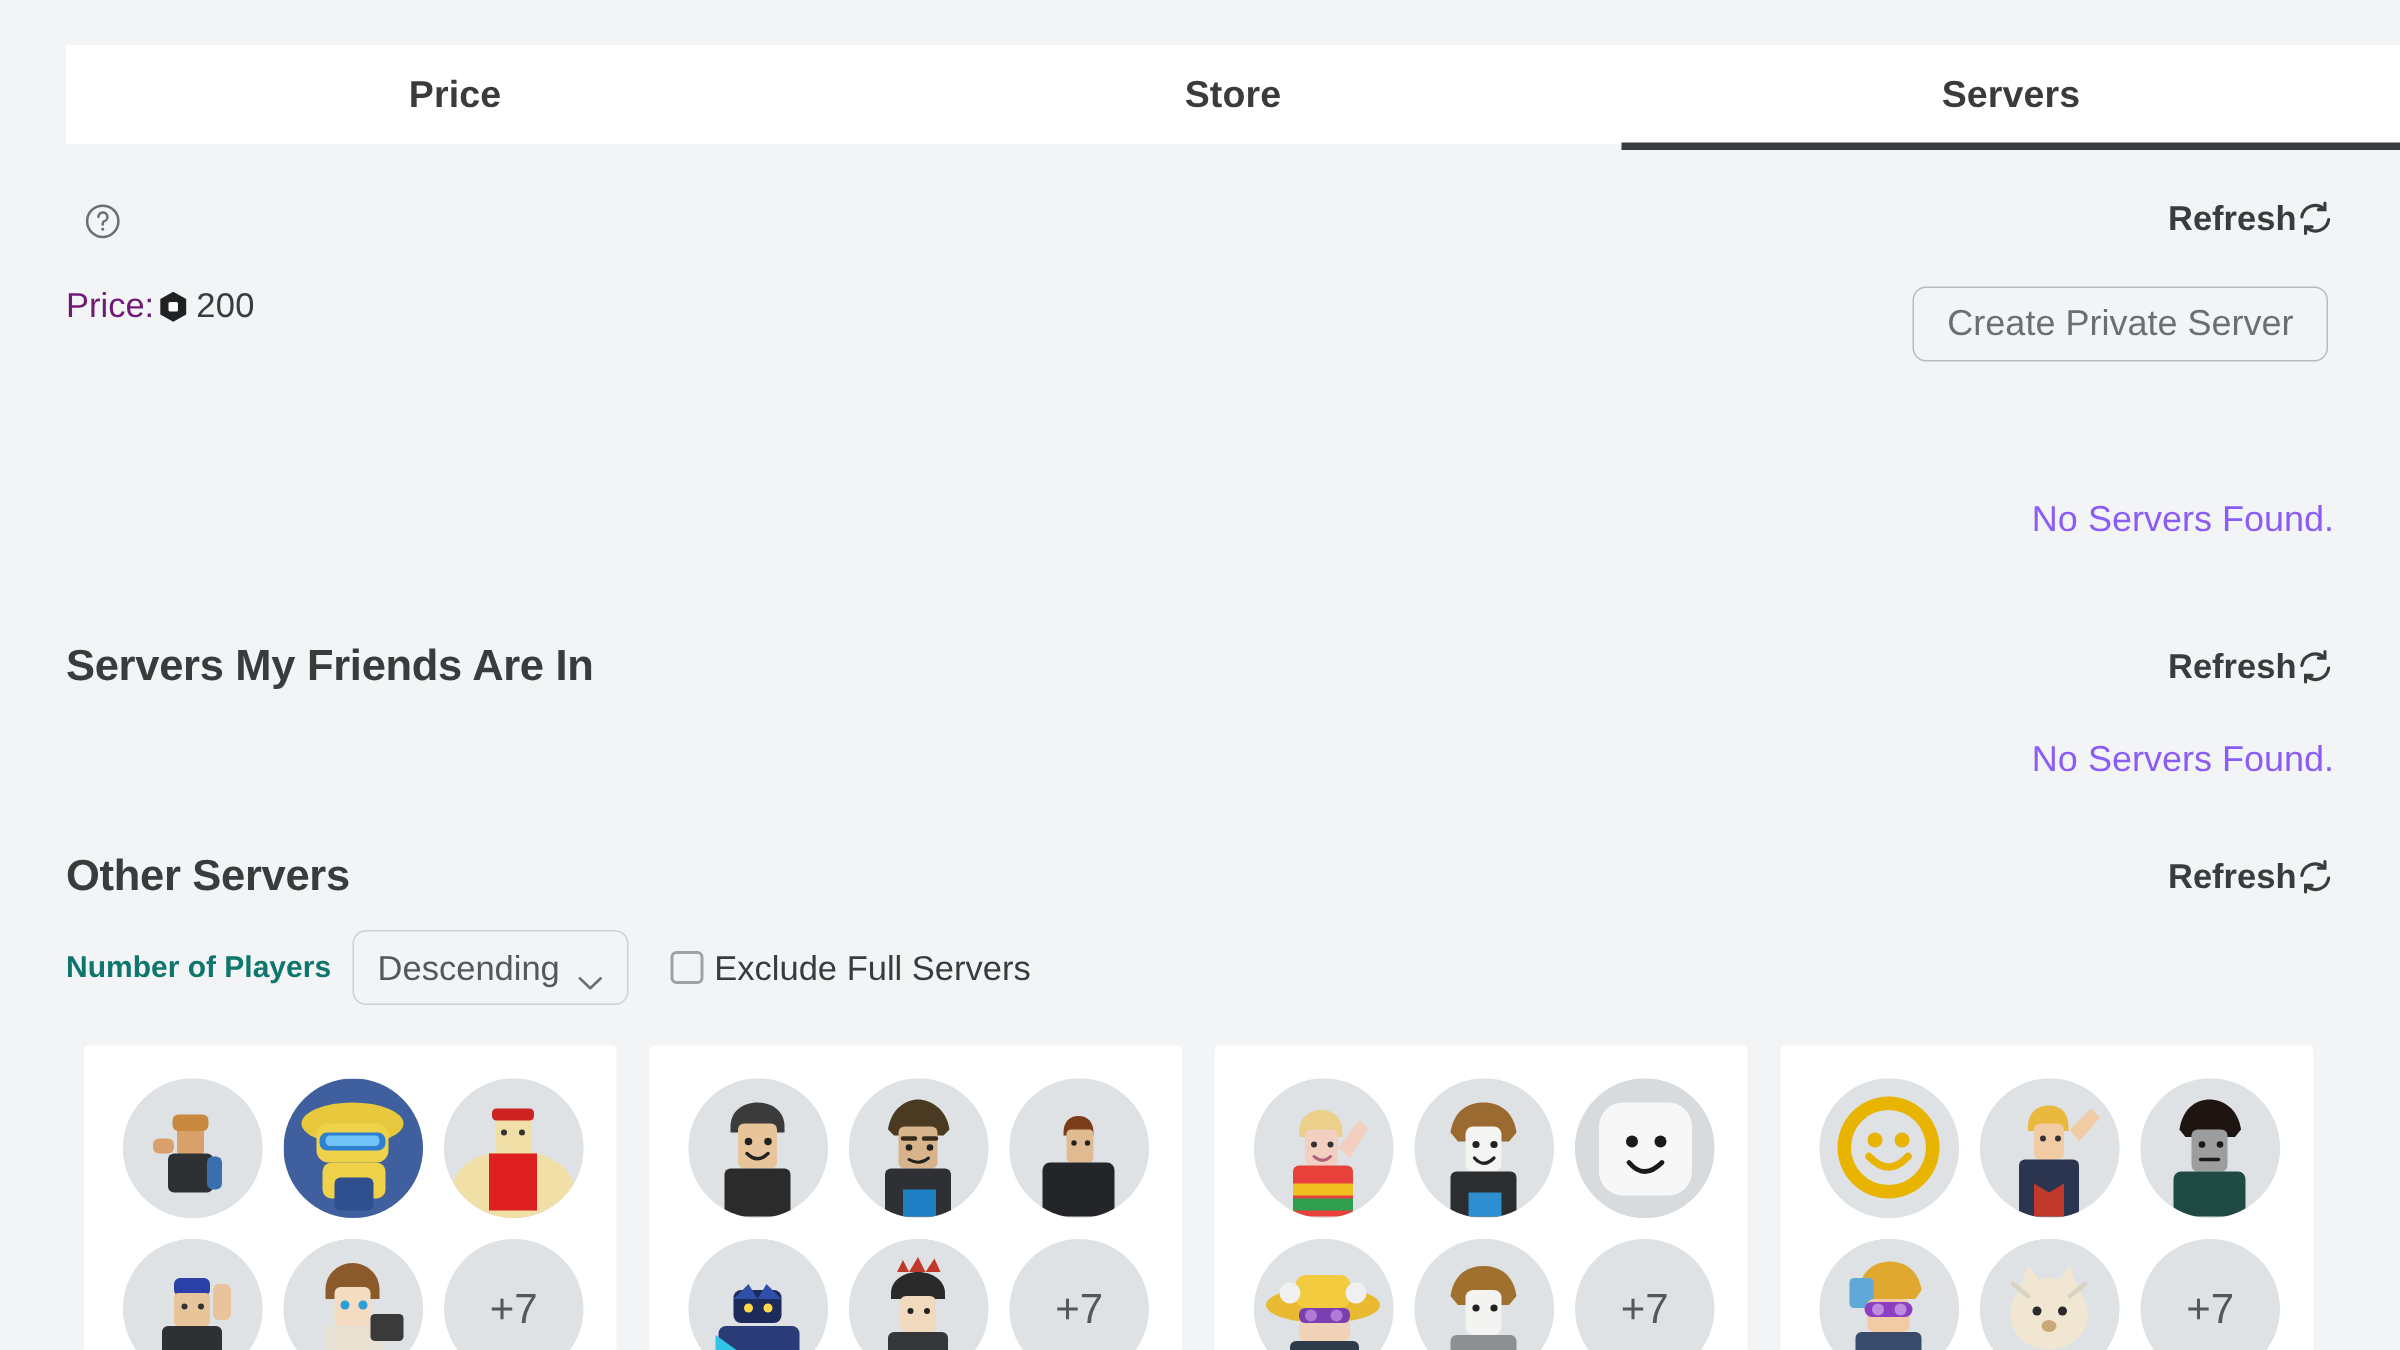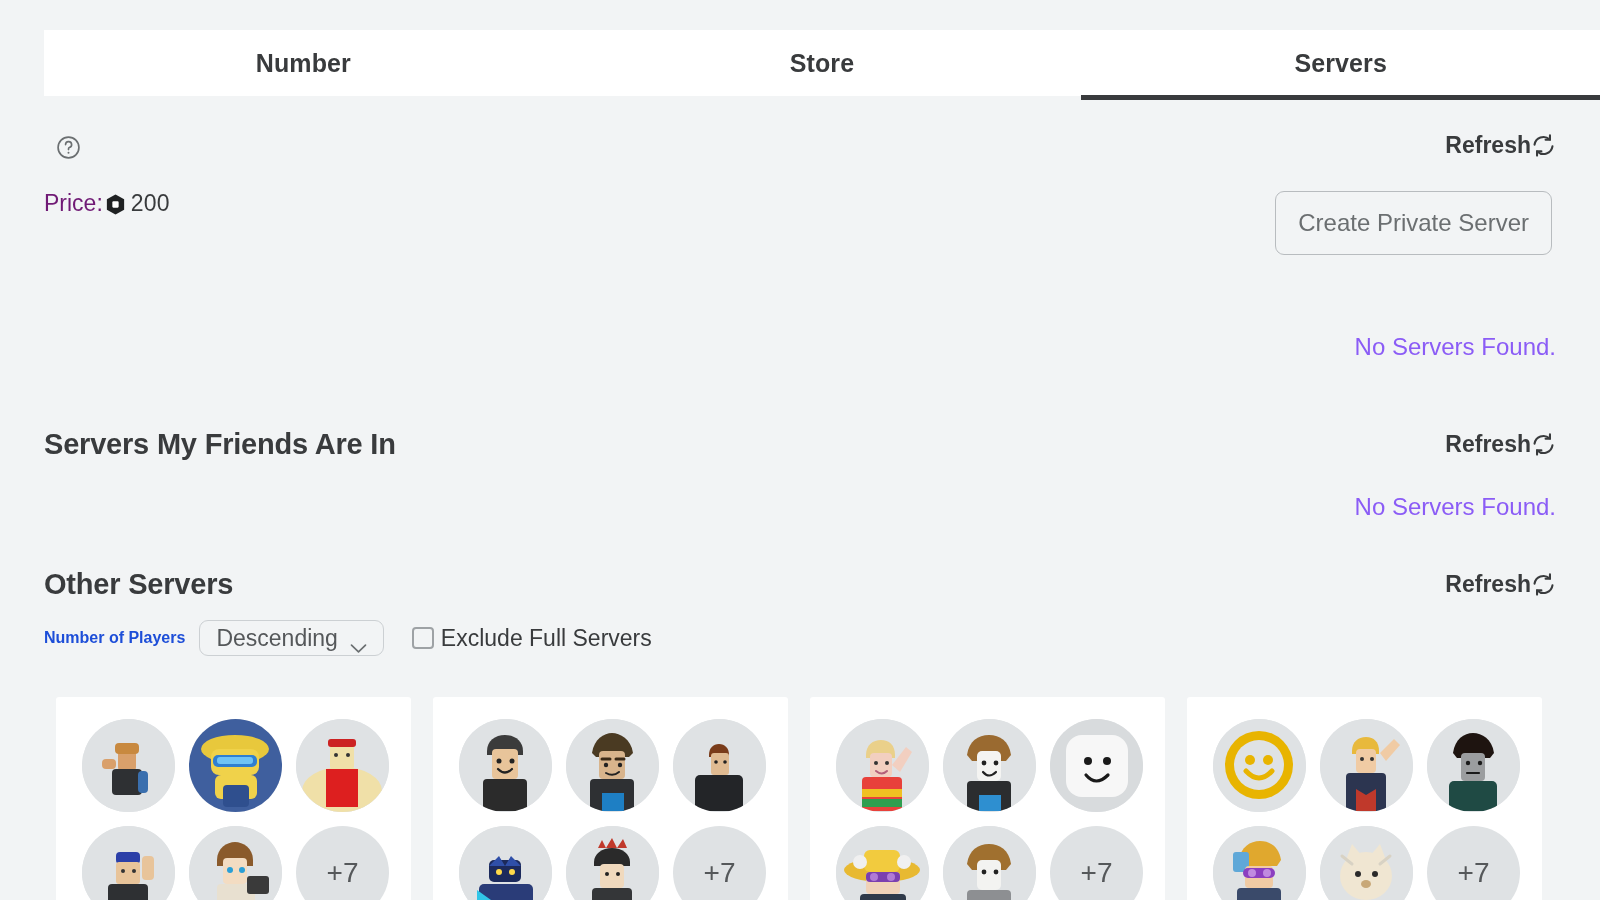--- a/index.html
+++ b/index.html
@@ -132,21 +132,21 @@
     top: 234px;
     font-size: 23px;
     color: #6b6f71;
     white-space: nowrap;
   }
 
   .create-btn {
     position: absolute;
     right: 48px;
     top: 191px;
-    height: 64px;
+    height: 50px;
     padding: 0 22px;
     display: inline-flex;
     align-items: center;
     justify-content: center;
     border: 1px solid #b8bcbf;
     border-radius: 9px;
     background: transparent;
     font-family: "Liberation Sans", sans-serif;
     font-size: 24px;
     color: #6b6f71;
@@ -166,28 +166,28 @@
 
   
   .filter-row {
     position: absolute;
     left: 44px;
     top: 620px;
     display: flex;
     align-items: center;
   }
   .filter-label {
-    font-size: 16px;
+    font-size: 20px;
     font-weight: 700;
-    color: #1d4ed8;
+    color: #0f766e;
     white-space: nowrap;
   }
   .select-box {
     margin-left: 14px;
-    height: 36px;
+    height: 50px;
     padding: 0 16px;
     display: inline-flex;
     align-items: center;
     gap: 12px;
     border: 1px solid #ccd0d3;
     border-radius: 9px;
     background: transparent;
     font-size: 23px;
     color: #55585a;
     cursor: pointer;
@@ -263,21 +263,21 @@
     color: #55585a;
   }
 </style>
 </head>
 <body>
 
 <div class="page">
 
   <div class="tab-bar">
     <div class="tab">
-      <span>Number</span>
+      <span>Price</span>
     </div>
     <div class="tab">
       <span>Store</span>
     </div>
     <div class="tab active">
       <span>Servers</span>
     </div>
   </div>
 
   <div class="section-head" style="top:132px;">

